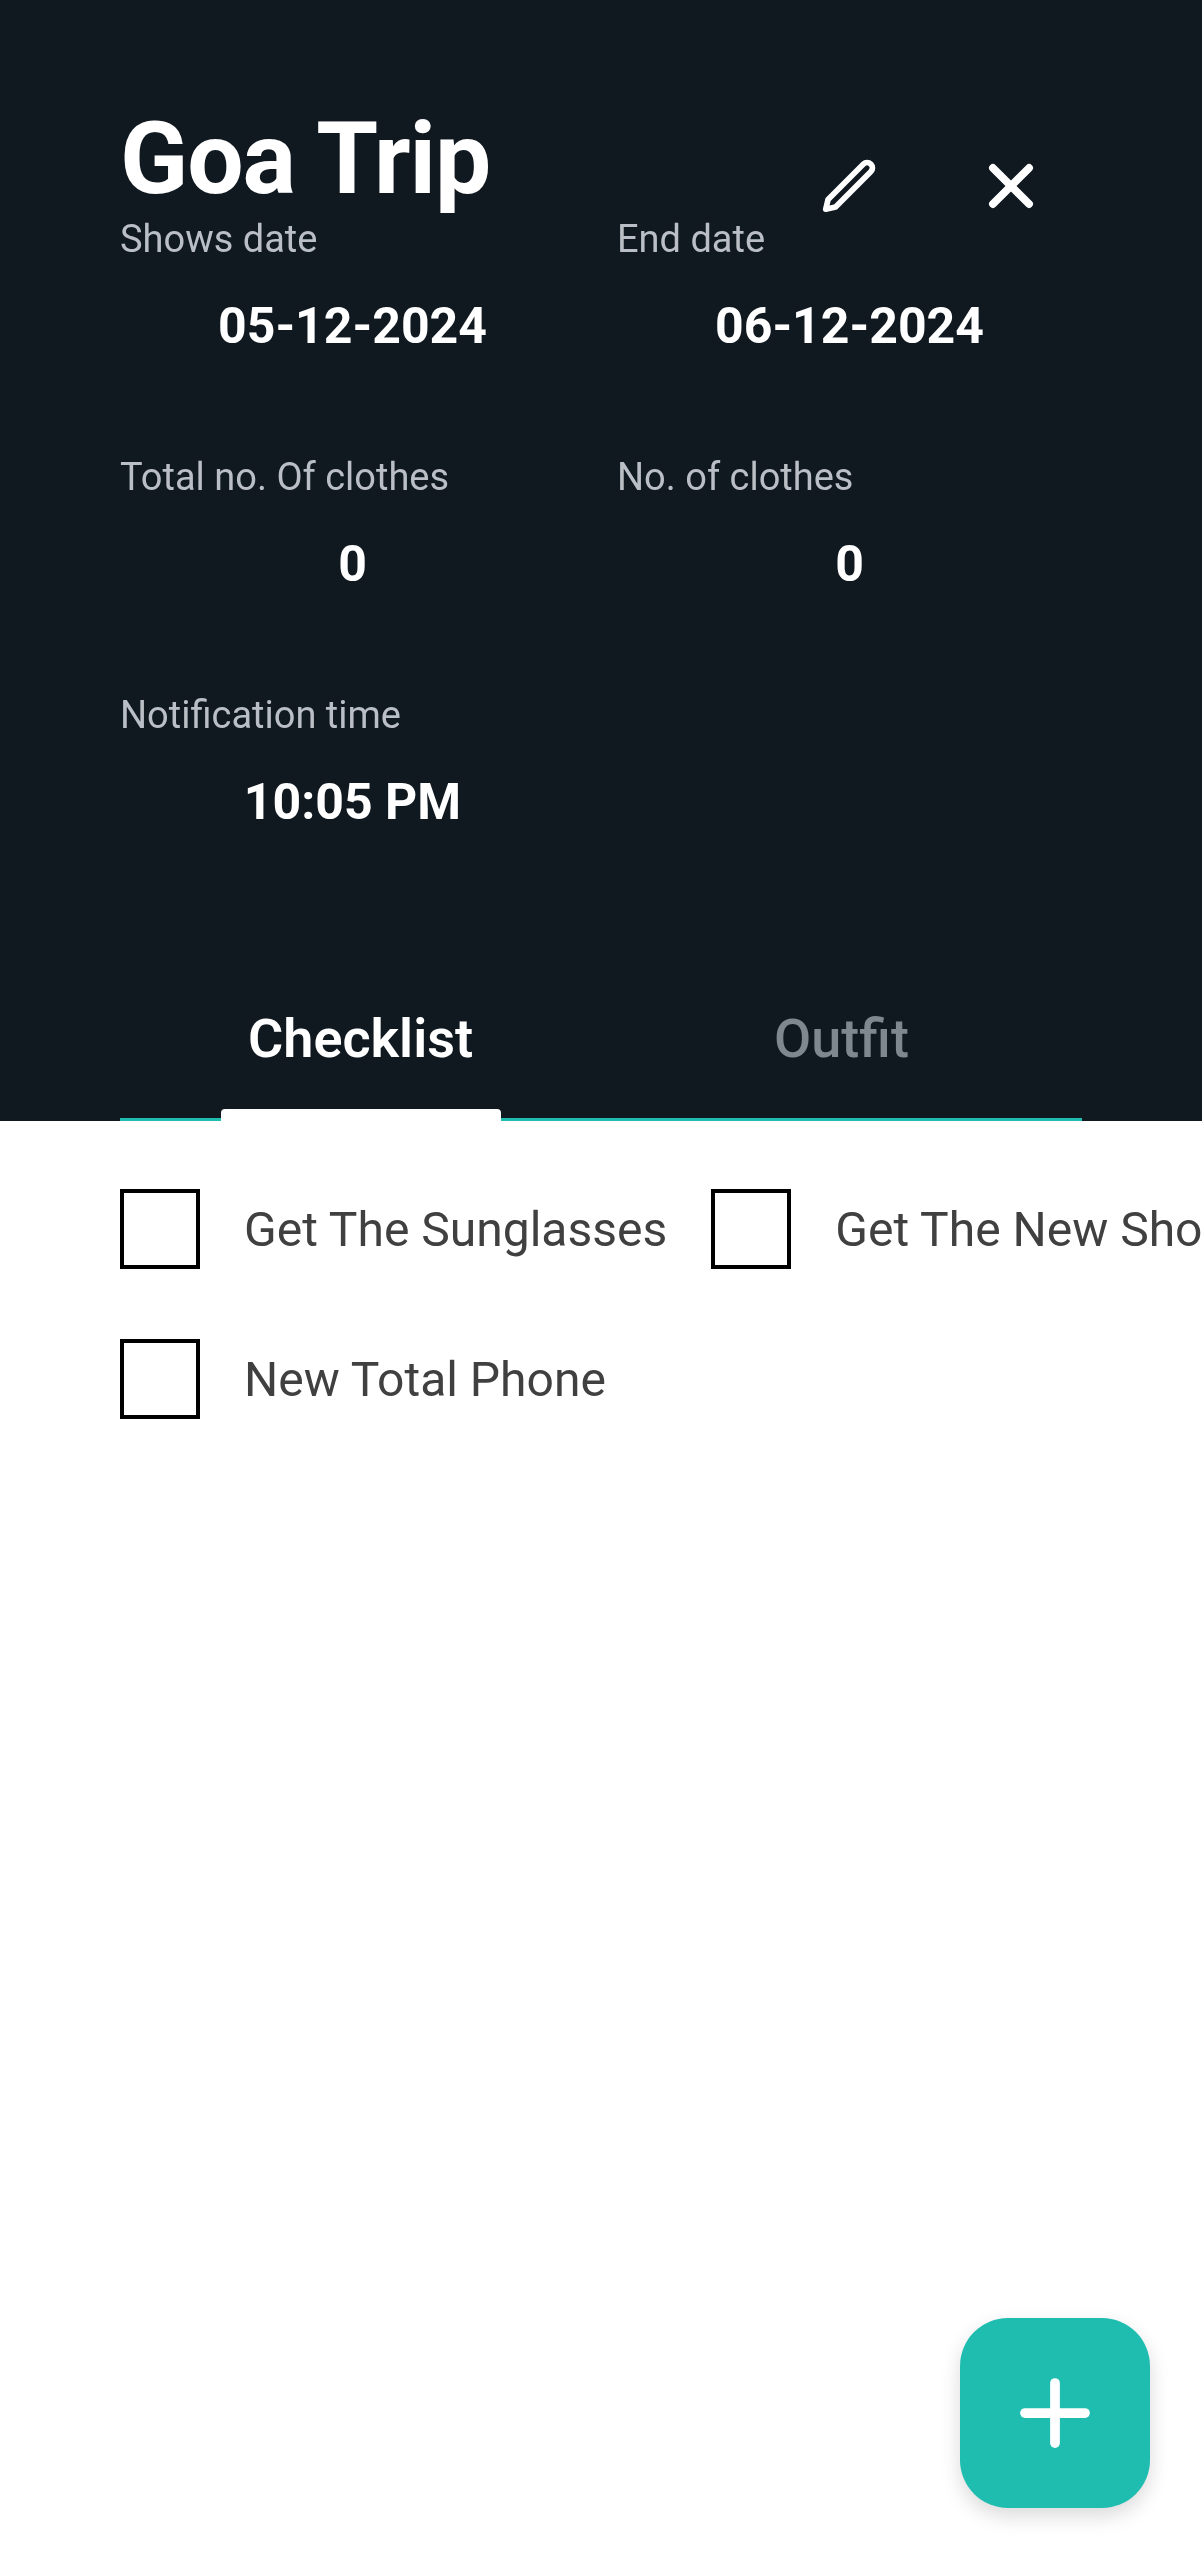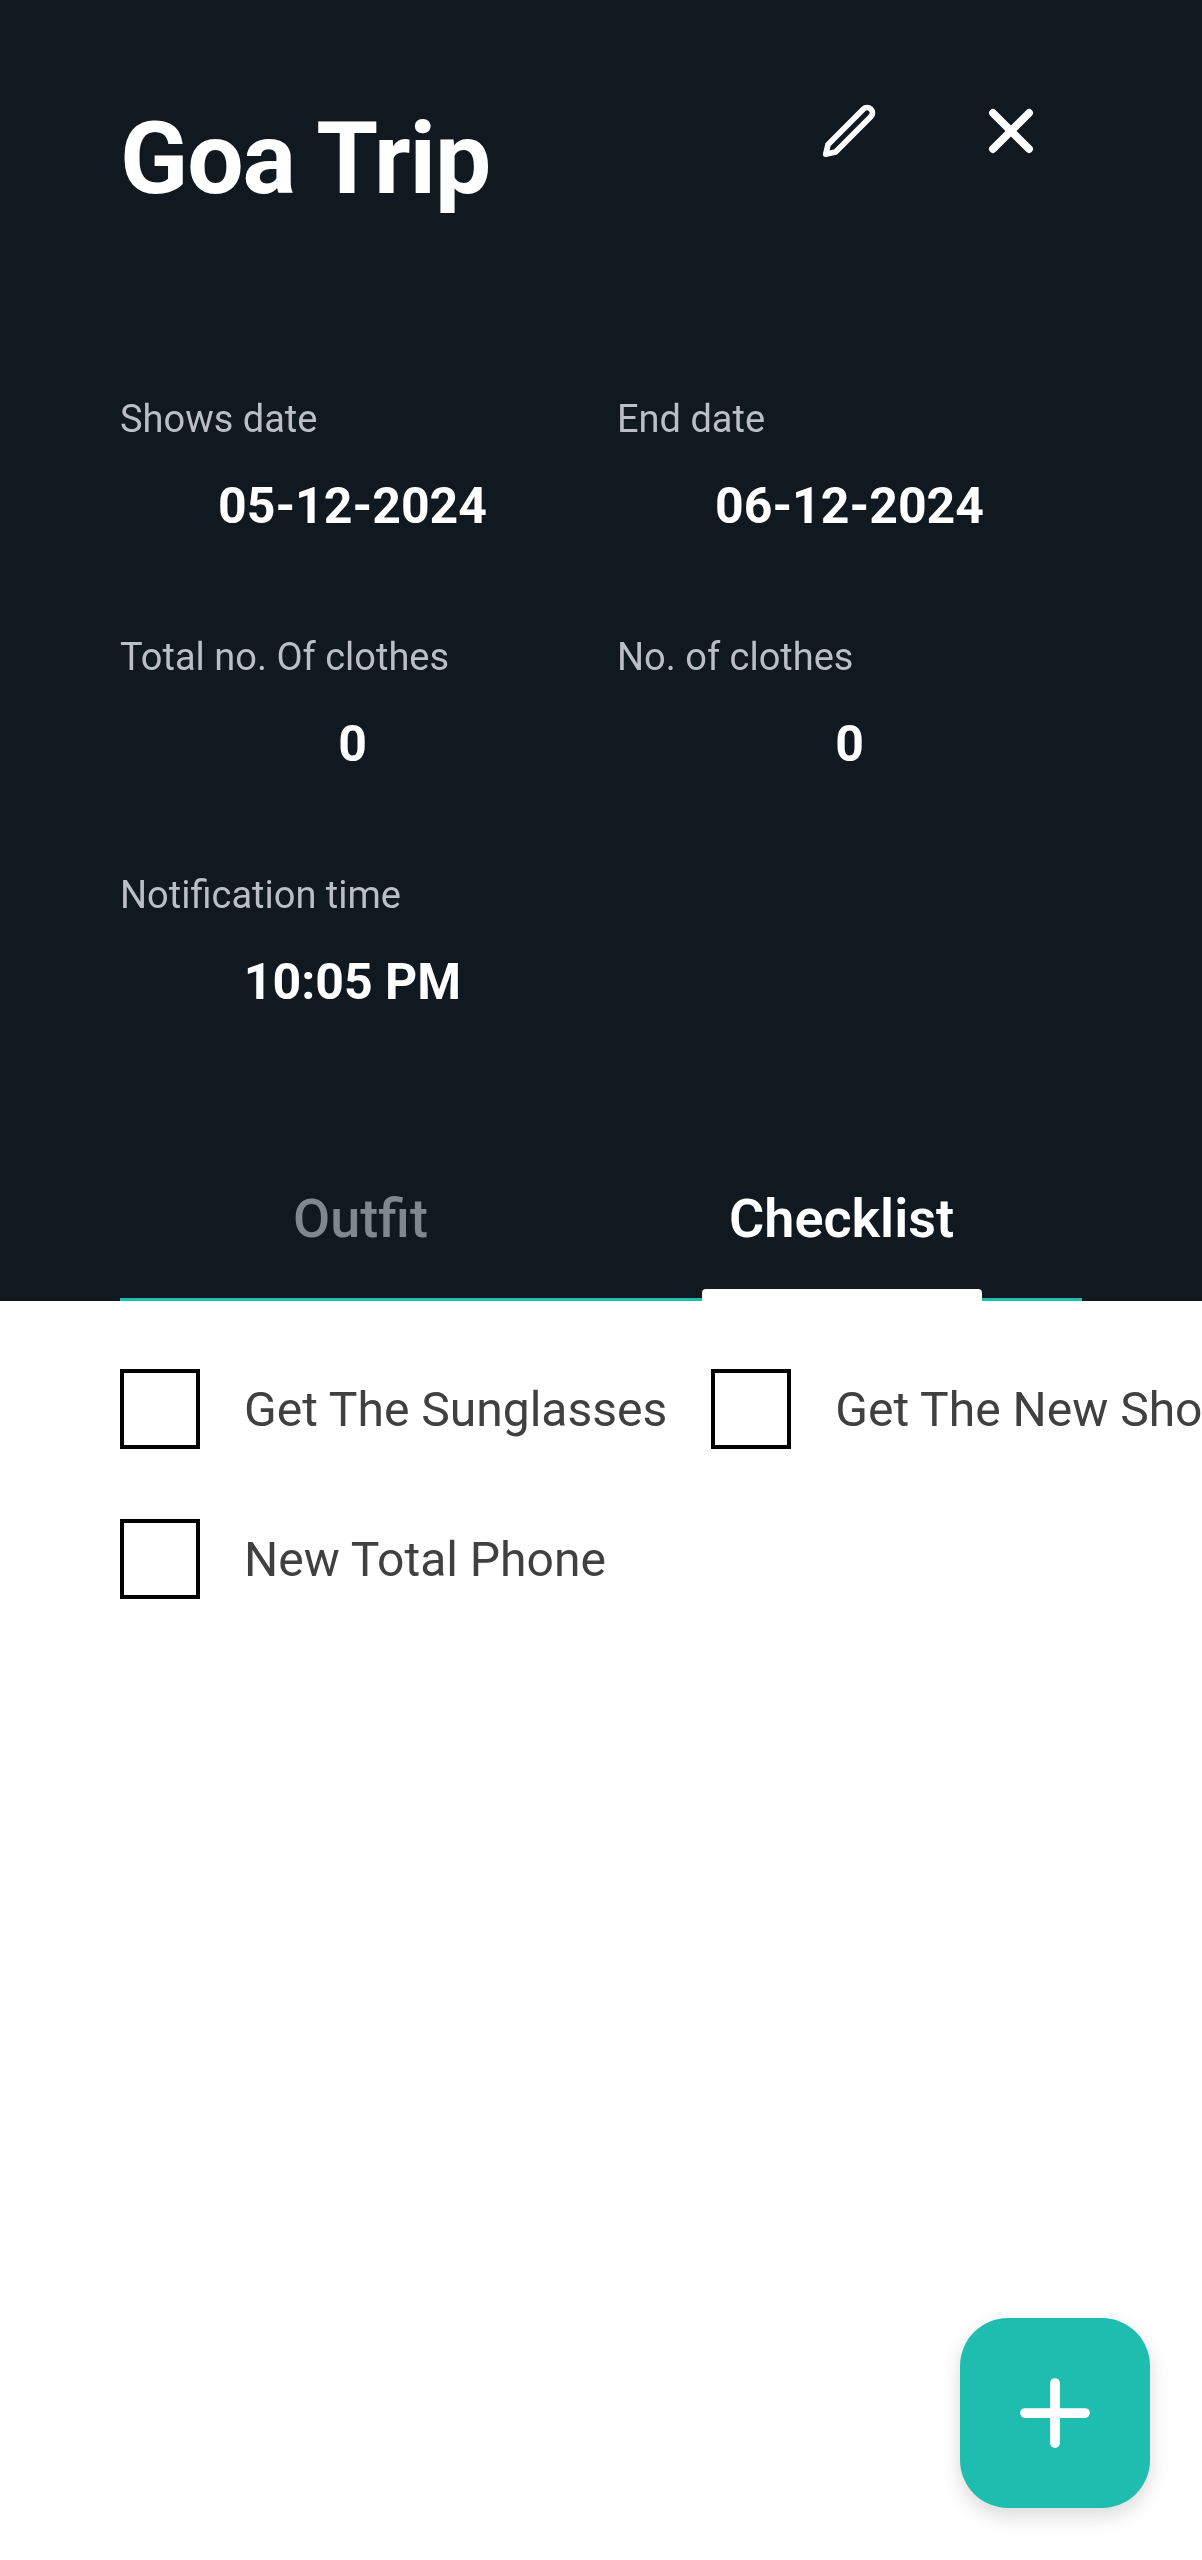--- a/index.html
+++ b/index.html
@@ -11,23 +11,22 @@
     overflow: hidden;
     position: relative;
   }
   .header {
     background: #101820;
     padding: 100px 120px 0 120px;
     color: #ffffff;
   }
   .title-row {
     display: flex;
-    align-items: flex-start;
+    align-items: flex-end;
     justify-content: space-between;
-    margin-bottom: 180px;
   }
   .title {
     font-size: 100px;
     font-weight: 700;
     color: #ffffff;
     letter-spacing: -1px;
   }
   .icon-row {
     display: flex;
     align-items: center;
@@ -171,22 +170,22 @@
       <div class="label">No. of clothes</div>
       <div class="value">0</div>
     </div>
     <div class="info-block">
       <div class="label">Notification time</div>
       <div class="value">10:05 PM</div>
     </div>
   </div>
 
   <div class="tabs">
+    <div class="tab active">Checklist</div>
     <div class="tab inactive">Outfit</div>
-    <div class="tab active">Checklist</div>
   </div>
 </div>
 
 <div class="content">
   <div class="row1">
     <div class="check-item">
       <div class="checkbox"></div>
       <div class="check-label">Get The Sunglasses</div>
     </div>
     <div class="check-item">

